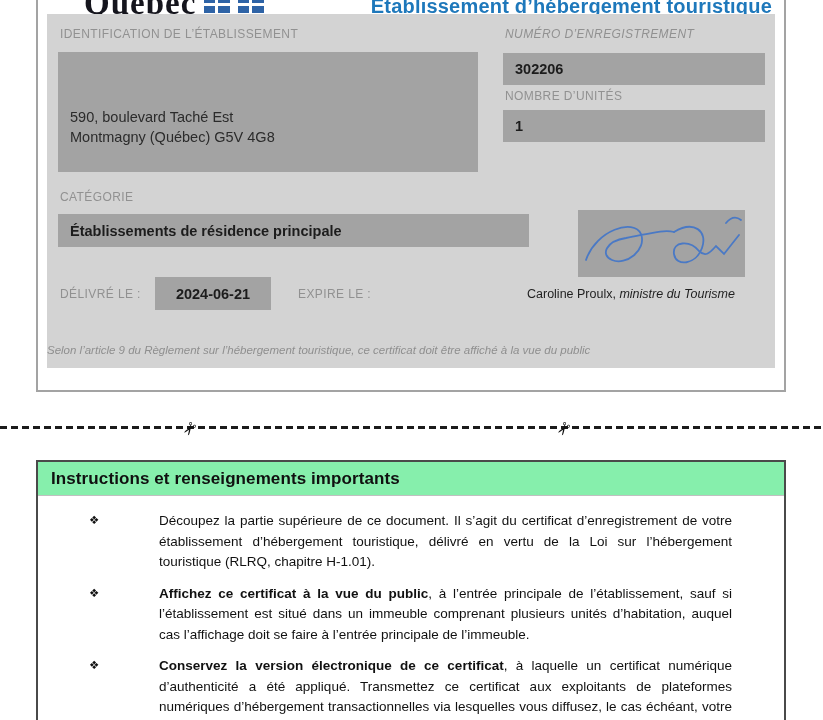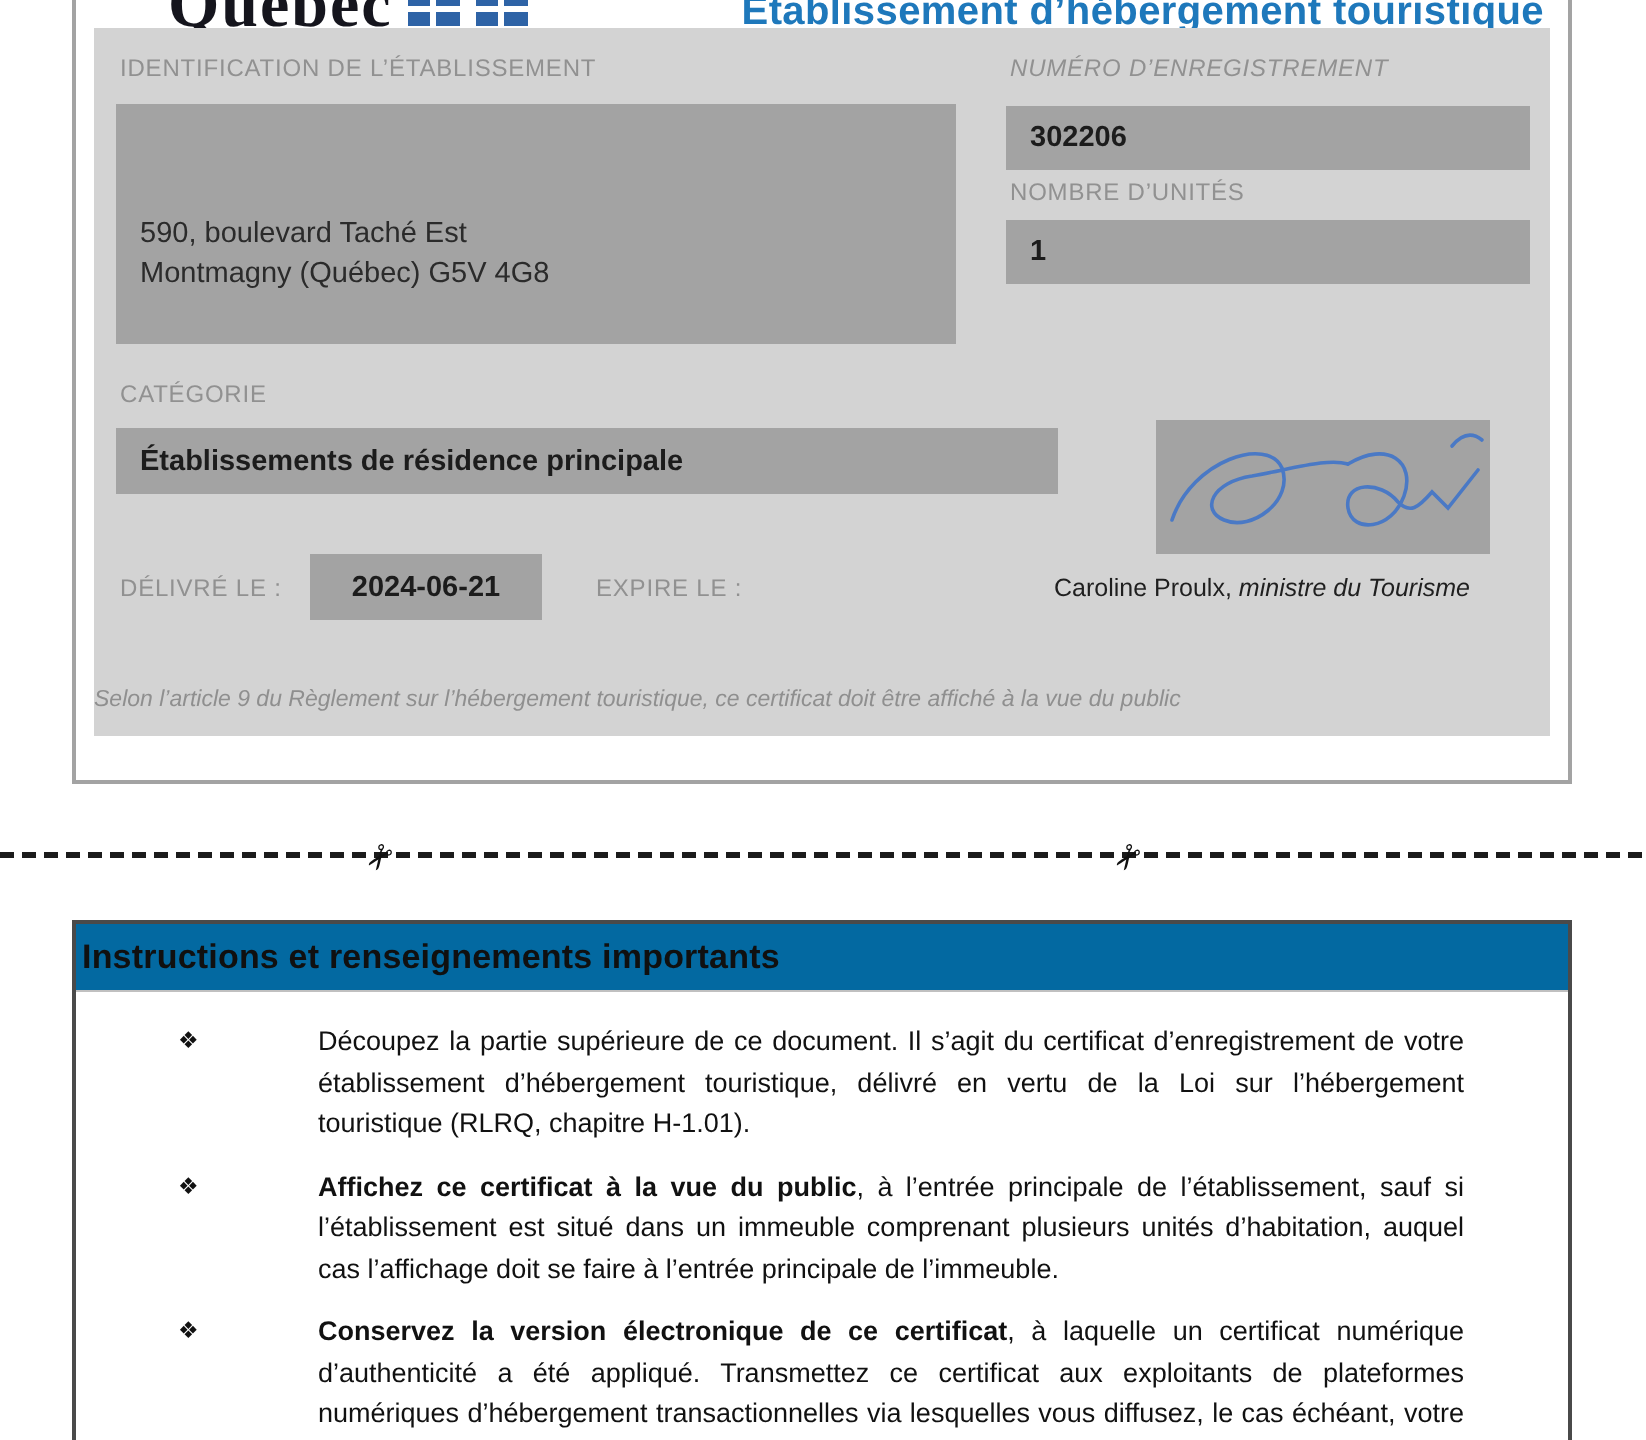--- a/index.html
+++ b/index.html
@@ -50,22 +50,22 @@
   .cut-line { position:absolute; left:0; top:426px; width:823px; height:3px;
     background:repeating-linear-gradient(90deg, #1b1b1b 0 7px, rgba(0,0,0,0) 7px 11px); }
   .scissors { position:absolute; top:420px; font-size:17px; color:#111;
     transform:rotate(125deg); line-height:1; }
   .scissors.s1 { left:182px; }
   .scissors.s2 { left:556px; }
 
   
   .instr { position:absolute; left:36px; top:460px; width:750px; height:300px;
     background:#fff; border:2px solid #4a4a4a; }
-  .instr-header { height:34px; background:#0369a1; border-bottom:1px solid #c0c0c0;
-    display:flex; align-items:center; padding-left:3px; }
+  .instr-header { height:34px; background:#86efac; border-bottom:1px solid #c0c0c0;
+    display:flex; align-items:center; padding-left:13px; }
   .instr-title { font-size:17px; font-weight:bold; color:#101010; letter-spacing:0.1px; }
   .instr-body { padding:15px 52px 0 51px; }
   .item { display:flex; margin-bottom:11px; }
   .bullet { width:27px; flex:0 0 27px; font-size:11.5px; color:#111; padding-top:2px; }
   .item-text { flex:1; font-size:13.5px; line-height:1.52; color:#111; text-align:justify;margin-left:43px; }
   .item-text .lead { font-weight:bold; }
 </style>
 </head>
 <body>
 

